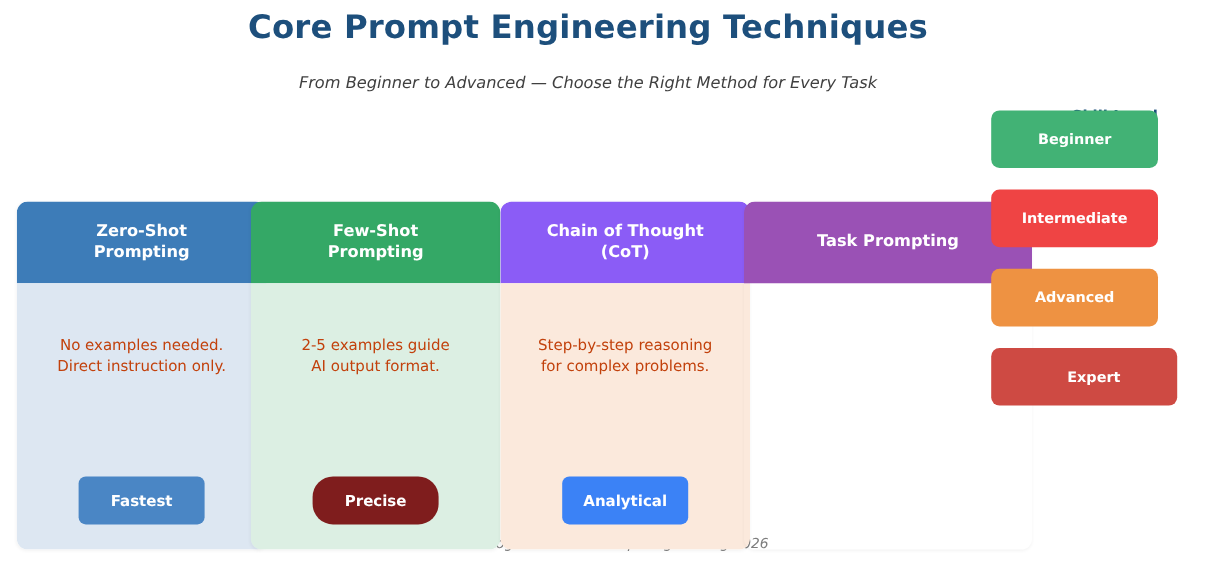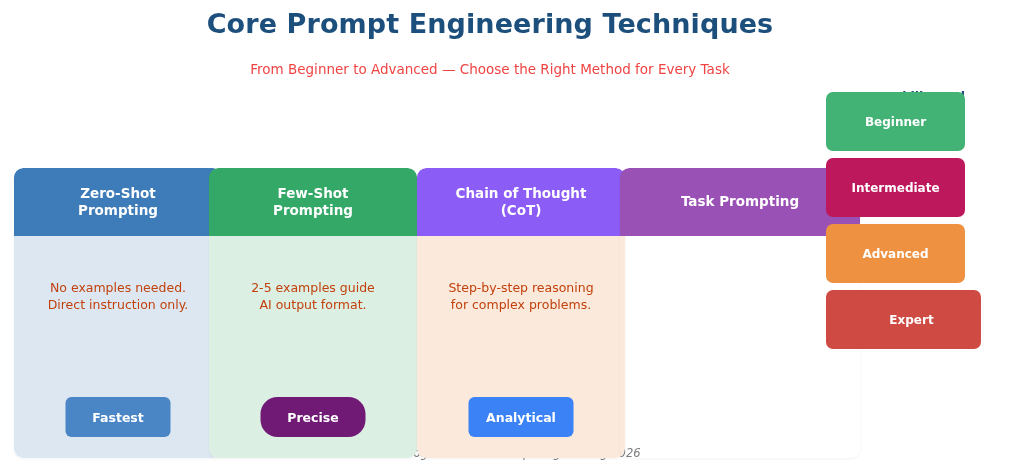--- a/index.html
+++ b/index.html
@@ -27,21 +27,22 @@
     color: #1d4f7c;
     letter-spacing: 0.1px;
   }
   #page-subtitle {
     position: absolute;
     left: 0;
     top: 61px;
     width: 980px;
     text-align: center;
     font-size: 13.5px;
-    color: #ef4444;
+    font-style: italic;
+    color: #404040;
   }
 
   
   .card {
     position: absolute;
     top: 168px;
     height: 290px;
     border-radius: 9px;
     overflow: hidden;
     box-shadow: 0 1px 3px rgba(0,0,0,0.05);
@@ -111,21 +112,21 @@
     width: 139px;
     text-align: right;
     font-size: 12.5px;
     font-weight: bold;
     color: #1d4f7c;
   }
   .legend-box {
     position: absolute;
     left: 826px;
     width: 139px;
-    height: 59px;
+    height: 48px;
     border-radius: 7px;
     display: flex;
     align-items: center;
     justify-content: center;
     color: #ffffff;
     font-size: 12px;
     font-weight: bold;
   }
 
   
@@ -167,21 +168,21 @@
     <div class="card-title">
       <span>Few-Shot</span><br>
       <span>Prompting</span>
     </div>
   </div>
   <div class="card-body" style="background: rgb(220, 239, 227);">
     <div class="card-desc">
       <span>2-5 examples guide</span><br>
       <span>AI output format.</span>
     </div>
-    <div class="card-badge" style="background: #701a75; border-radius: 17px;">Precise</div>
+    <div class="card-badge" style="background: #7f1d1d; border-radius: 17px;">Precise</div>
   </div>
 </div>
 
 <div class="card" id="card-2" style="left: 417px; width: 208px; z-index: 12;">
   <div class="card-header" style="background: #8b5cf6;">
     <div class="card-title">
       <span>Chain of Thought</span><br>
       <span>(CoT)</span>
     </div>
   </div>
@@ -197,17 +198,17 @@
 <div class="card" id="card-3" style="left: 620px; width: 240px; z-index: 13;">
   <div class="card-header" style="background: rgb(154, 81, 181);">
     <div class="card-title">
       <span>Task Prompting</span>
     </div>
   </div>
 </div>
 
 <div id="legend-title">Skill Level</div>
 <div class="legend-box" id="legend-0" style="top: 92px; background: rgb(66, 178, 117); z-index: 30;">Beginner</div>
-<div class="legend-box" id="legend-1" style="top: 158px; background: #be185d; z-index: 31;">Intermediate</div>
+<div class="legend-box" id="legend-1" style="top: 158px; background: #ef4444; z-index: 31;">Intermediate</div>
 <div class="legend-box" id="legend-2" style="top: 224px; background: rgb(238, 146, 66); z-index: 32;">Advanced</div>
 <div class="legend-box" id="legend-3" style="top: 290px; background: rgb(206, 74, 67); z-index: 33; padding-left: 16px;">Expert</div>
 
 <div id="footer-text">TechieHub.blog — What is Prompt Engineering 2026</div>
 
 </body></html>

